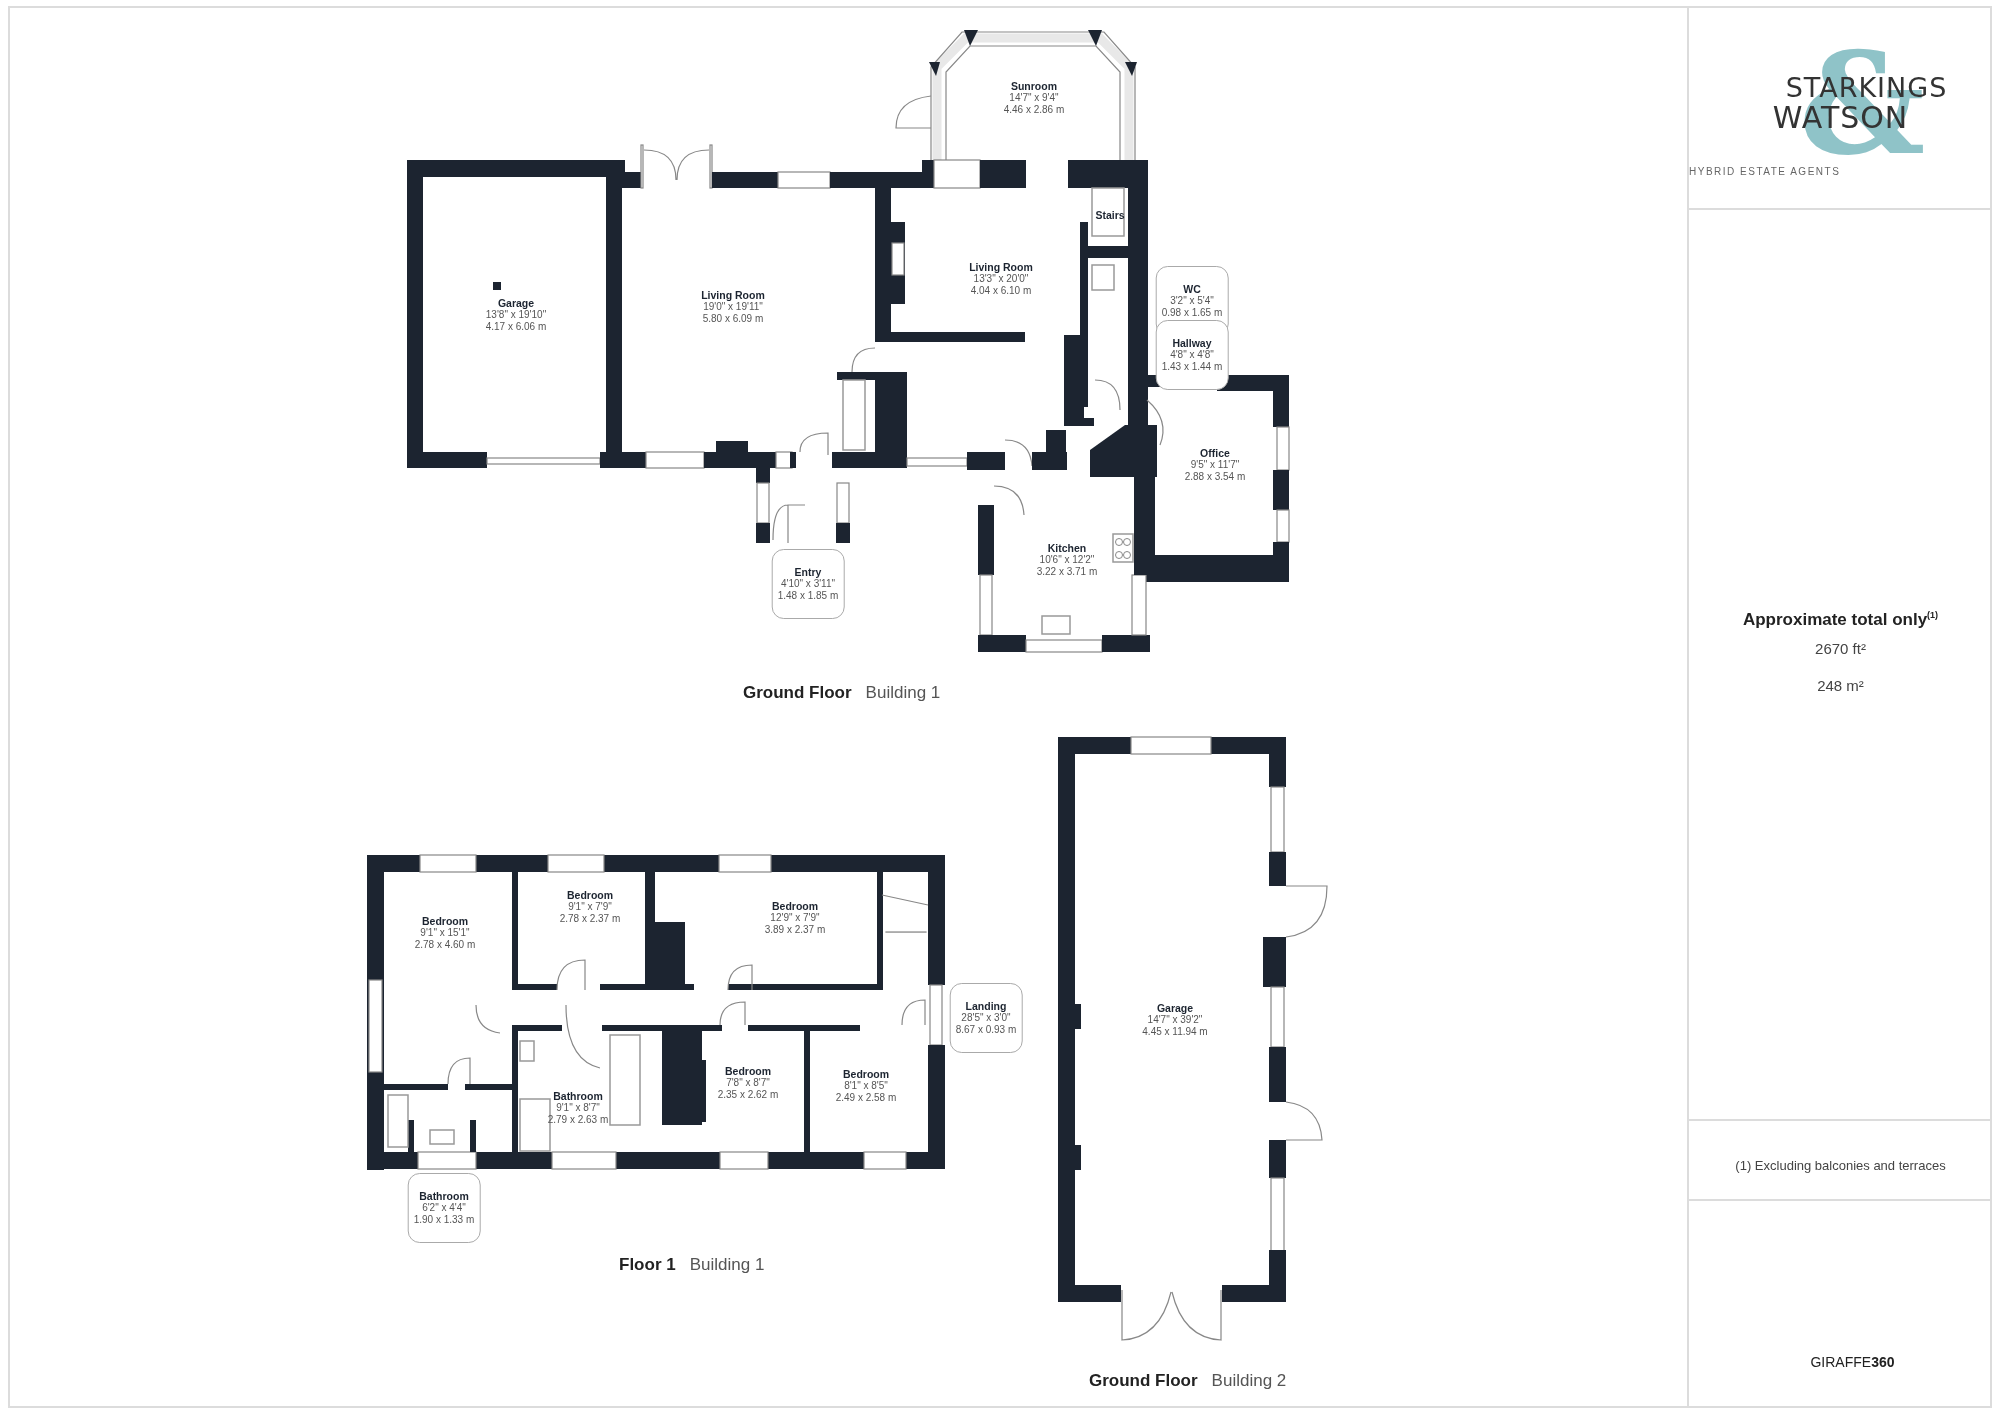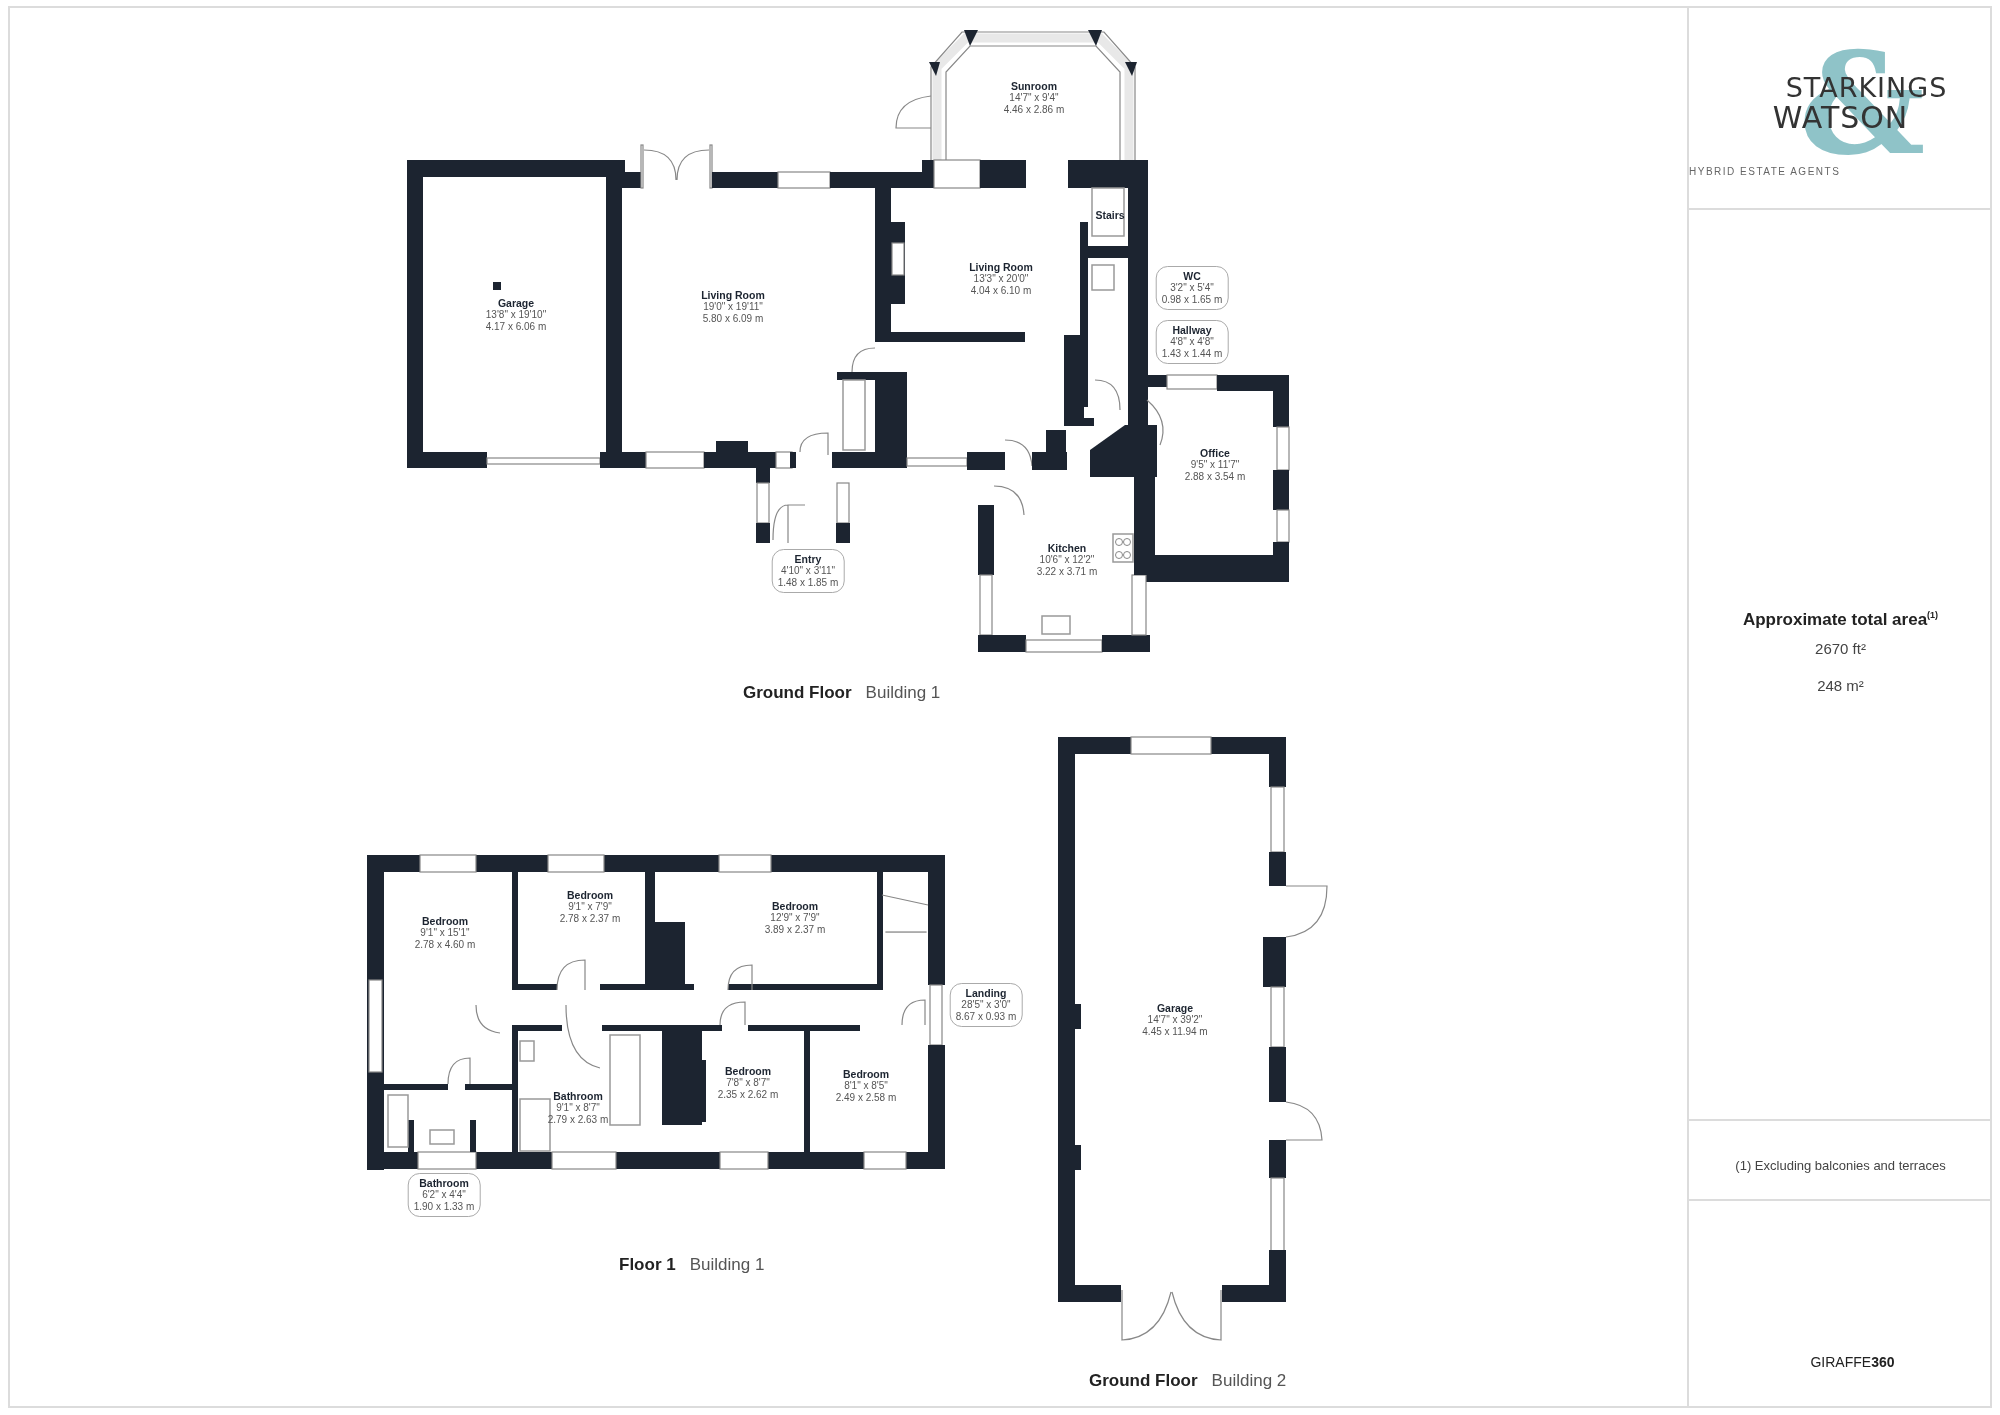--- a/index.html
+++ b/index.html
@@ -29,21 +29,21 @@
   .brand { position: absolute; top: 1348px; width: 100%; text-align: center; font-size: 14px; color: #222; margin-left: 12px; }
   .brand b { font-weight: bold; }
   svg.plan { position: absolute; left: 0; top: 0; }
   .wall { fill: #1c2430; }
   .win { fill: #fff; stroke: #888; stroke-width: 1.2; }
   .door { fill: none; stroke: #888; stroke-width: 1.2; }
   .fix { fill: #fff; stroke: #999; stroke-width: 1.5; }
   .lbl { position: absolute; text-align: center; transform: translateX(-50%); white-space: nowrap; }
   .lbl .n { font-weight: bold; font-size: 10.5px; color: #1c2430; }
   .lbl .d { font-size: 10px; color: #555; line-height: 12px; }
-  .box { border: 1px solid #aaa; border-radius: 12px; background: #fff; padding: 3px 5px; }
+  .box { border: 1px solid #aaa; border-radius: 12px; background: #fff; padding: 16px 5px; }
   .floor-cap { position: absolute; font-size: 17px; white-space: nowrap; }
   .floor-cap .a { font-weight: bold; color: #222; }
   .floor-cap .b { color: #555; margin-left: 14px; }
 </style>
 </head>
 <body>
 
 <div class="frame"></div>
 
 <svg class="plan" width="2000" height="1415">
@@ -326,21 +326,21 @@
 
 <div class="sidebar">
   <div class="sb-sec logo">
     <div class="logo-amp">&amp;</div>
     <div class="logo-t1">STARKINGS</div>
     <div class="logo-t2">WATSON</div>
     <div class="logo-sub">HYBRID ESTATE AGENTS</div>
   </div>
 
   <div class="area">
-    <div class="area-title"><span>Approximate total area</span><sup>(1)</sup></div>
+    <div class="area-title"><span>Approximate total only</span><sup>(1)</sup></div>
     <div class="area-val">2670 ft²</div>
     <div class="area-val">248 m²</div>
   </div>
 
   <div class="sb-sec" style="top:0;height:1115px;"></div>
   <div class="foot1">(1) Excluding balconies and terraces</div>
   <div class="sb-sec" style="top:0;height:1195px;"></div>
   <div class="brand"><span>GIRAFFE</span><b>360</b></div>
 </div>
 

